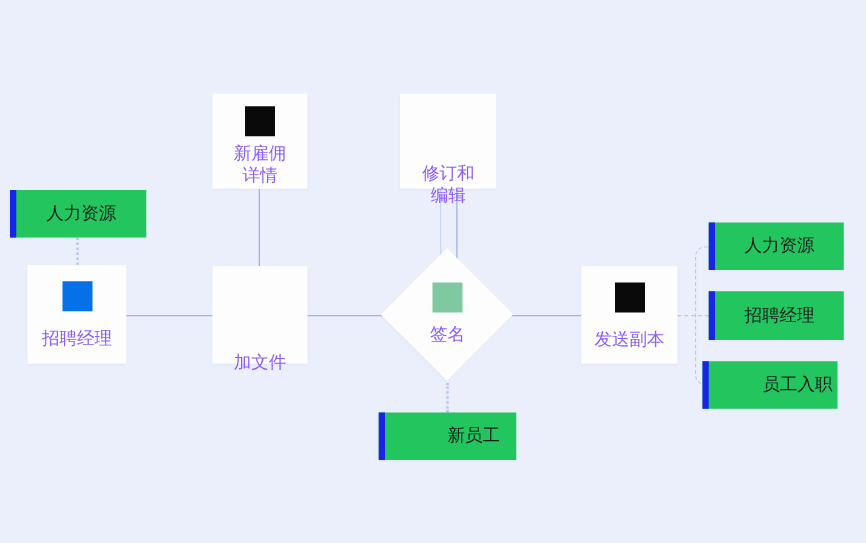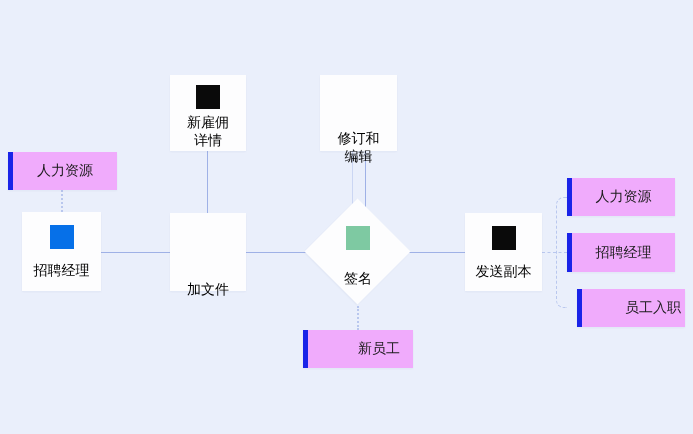--- a/index.html
+++ b/index.html
@@ -32,43 +32,43 @@
     box-shadow:0 1px 2px rgba(30,50,120,0.05);
   }
   .card.two { padding-top:10px; }
   .icon { width:24px; height:24px; display:block; }
   .icon.black  { background:#0A0A0A; }
   .icon.blue   { background:#0670E8; }
   .icon.yellow { background:#F8CC55; }
   .icon.green  { background:#7EC9A2; }
   .node-label {
     margin-top:13px; font-size:14px; line-height:18px;
-    color:#000000; text-align:center; white-space:nowrap;font-family:Liberation Serif, serif;
+    color:#8b5cf6; text-align:center; white-space:nowrap;
   }
   .card.two .node-label { margin-top:5px; }
   .tag {
     position:absolute; z-index:2;
-    background:#f0abfc;
+    background:#22c55e;
     border-left:5px solid #1A23E8;
     display:flex; align-items:center; justify-content:center;
     box-shadow:0 1px 2px rgba(30,50,120,0.05);
   }
   .tag-label { font-size:14px; color:#1B1B1B; white-space:nowrap; }
   
   .diamond-wrap { position:absolute; z-index:2; left:305px; top:199px; width:106px; height:106px; }
   .diamond-shape {
     position:absolute; left:15px; top:15px; width:75px; height:75px;
     background:#FDFDFE; transform:rotate(45deg);
     box-shadow:0 1px 2px rgba(30,50,120,0.05);
   }
   .diamond-content {
     position:absolute; inset:0; display:flex; flex-direction:column; align-items:center;
     padding-top:27px;
   }
-  .diamond-content .node-label { margin-top:20px; }
+  .diamond-content .node-label { margin-top:9px; }
 </style>
 </head>
 <body>
 
 <div class="canvas">
 
   <div class="conn conn-dotted-v" style="left:61px;top:190px;height:22px;"></div>
   <div class="conn conn-h" style="left:101px;top:252px;width:69px;"></div>
   <div class="conn conn-v" style="left:207px;top:151px;height:62px;"></div>
   <div class="conn conn-h" style="left:246px;top:252px;width:62px;"></div>
@@ -123,21 +123,21 @@
   </div>
 
   <div class="tag" style="left:567px;top:178px;width:108px;height:38px;">
     <span class="tag-label">人力资源</span>
   </div>
 
   <div class="tag" style="left:567px;top:233px;width:108px;height:39px;">
     <span class="tag-label">招聘经理</span>
   </div>
 
-  <div class="tag" style="left:577px;top:289px;width:108px;height:38px;padding-left:39px;">
+  <div class="tag" style="left:562px;top:289px;width:108px;height:38px;padding-left:39px;">
     <span class="tag-label">员工入职</span>
   </div>
 
   <div class="tag" style="left:303px;top:330px;width:110px;height:38px;padding-left:37px;">
     <span class="tag-label">新员工</span>
   </div>
 
 </div>
 
 </body></html>

